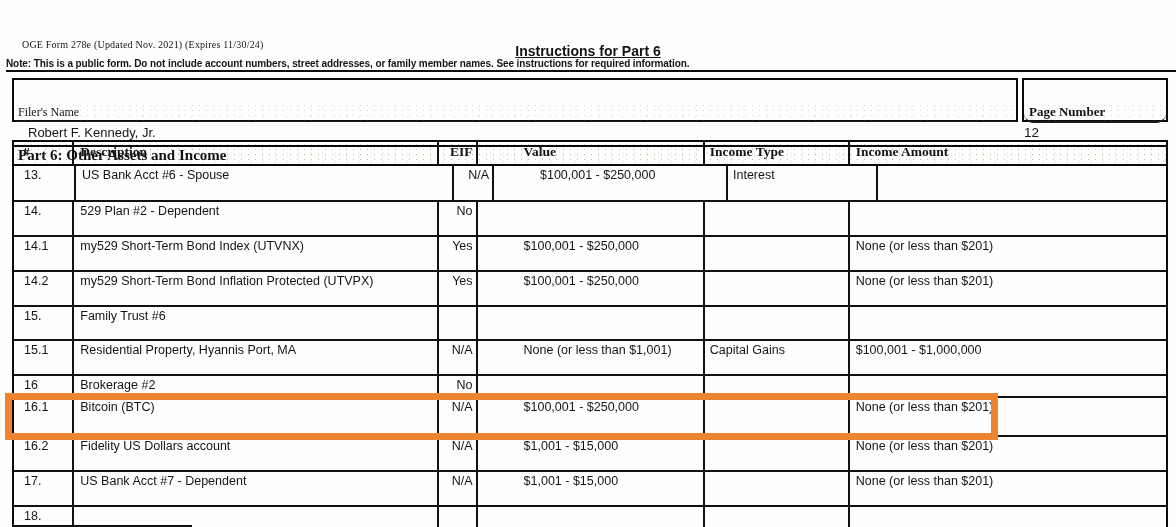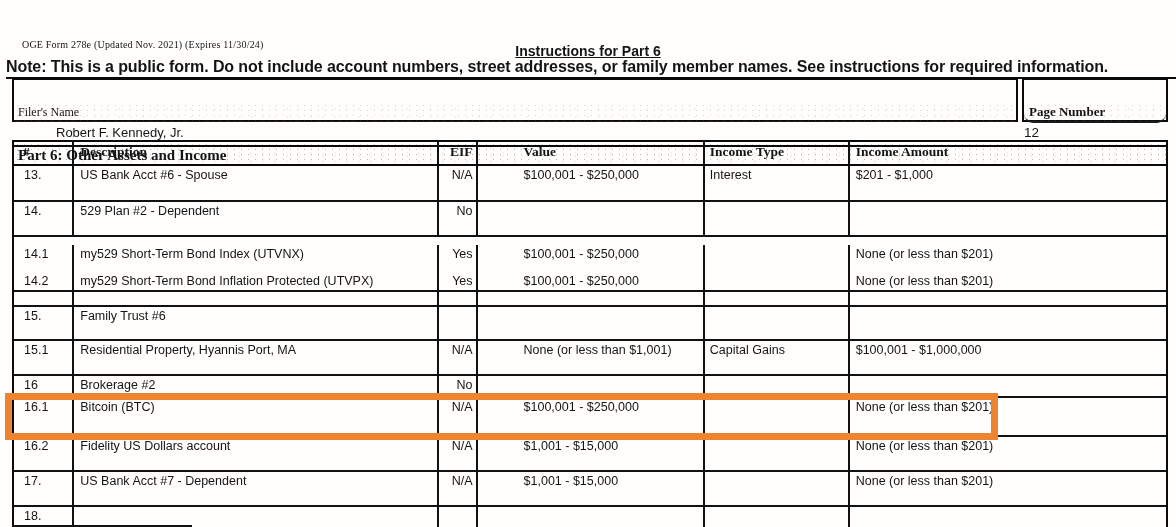--- a/index.html
+++ b/index.html
@@ -18,28 +18,28 @@
     background-position: 0 0, 3px 2px;
   }
   .abs { position:absolute; }
 
   #form-id { left:22px; top:16px; font-size:10px; letter-spacing:.2px; }
   #instructions-title {
     left:0; right:0; top:43px; text-align:center;
     font-size:14px; font-weight:bold; text-decoration:underline;
   }
   #note-line {
-    left:6px; right:0; top:58px; font-size:16px; font-weight:bold;
+    left:6px; right:0; top:58px; font-size:10px; font-weight:bold;
     border-bottom:2.5px solid #0a0a0a; padding-bottom:1px; letter-spacing:-0.1px;
   }
 
   
   #filer-box { left:12px; top:78px; width:1006px; height:44px; border:2px solid #0a0a0a; }
   #filer-label { height:19px; border-bottom:1.5px solid #1a1a1a; font-size:12px; padding:2px 0 0 4px; }
-  #filer-name { height:23px; font-size:13px; padding:3px 0 0 14px;margin-left:28px; }
+  #filer-name { height:23px; font-size:13px; padding:3px 0 0 14px; }
   #page-box { left:1022px; top:78px; width:146px; height:44px; border:2px solid #0a0a0a; }
   #page-label { height:20px; border-bottom:2px solid #1a1a1a; font-size:13px; font-weight:bold; padding:1px 0 0 5px;border-radius:9px; }
   #page-value { height:20px; font-size:13.5px; text-align:left; padding-top:2px; }
 
   
   #part-bar {
     left:12px; top:122px; width:1156px; height:18px;
     border:2px solid #0a0a0a; border-bottom:none;
     font-size:15px; font-weight:bold; padding:0 0 0 4px; line-height:16px;
   }
@@ -102,33 +102,32 @@
       <div class="c typ">Income Type</div>
       <div class="c amt">Income Amount</div>
     </div>
 
     <div class="trow" style="top:24px;height:36px">
       <div class="c num">13.</div>
       <div class="c desc">US Bank Acct #6 - Spouse</div>
       <div class="c eif">N/A</div>
       <div class="c val">$100,001 - $250,000</div>
       <div class="c typ">Interest</div>
-      <div class="c amt">$201 - $1,000</div>
     </div>
 
     <div class="trow" style="top:60px;height:35px">
       <div class="c num">14.</div>
       <div class="c desc">529 Plan #2 - Dependent</div>
       <div class="c eif">No</div>
       <div class="c val"></div>
       <div class="c typ"></div>
       <div class="c amt"></div>
     </div>
 
-    <div class="trow" style="top:103px;height:47px">
+    <div class="trow" style="top:95px;height:35px">
       <div class="c num">14.1</div>
       <div class="c desc">my529 Short-Term Bond Index (UTVNX)</div>
       <div class="c eif">Yes</div>
       <div class="c val">$100,001 - $250,000</div>
       <div class="c typ"></div>
       <div class="c amt">None (or less than $201)</div>
     </div>
 
     <div class="trow" style="top:130px;height:35px">
       <div class="c num">14.2</div>

